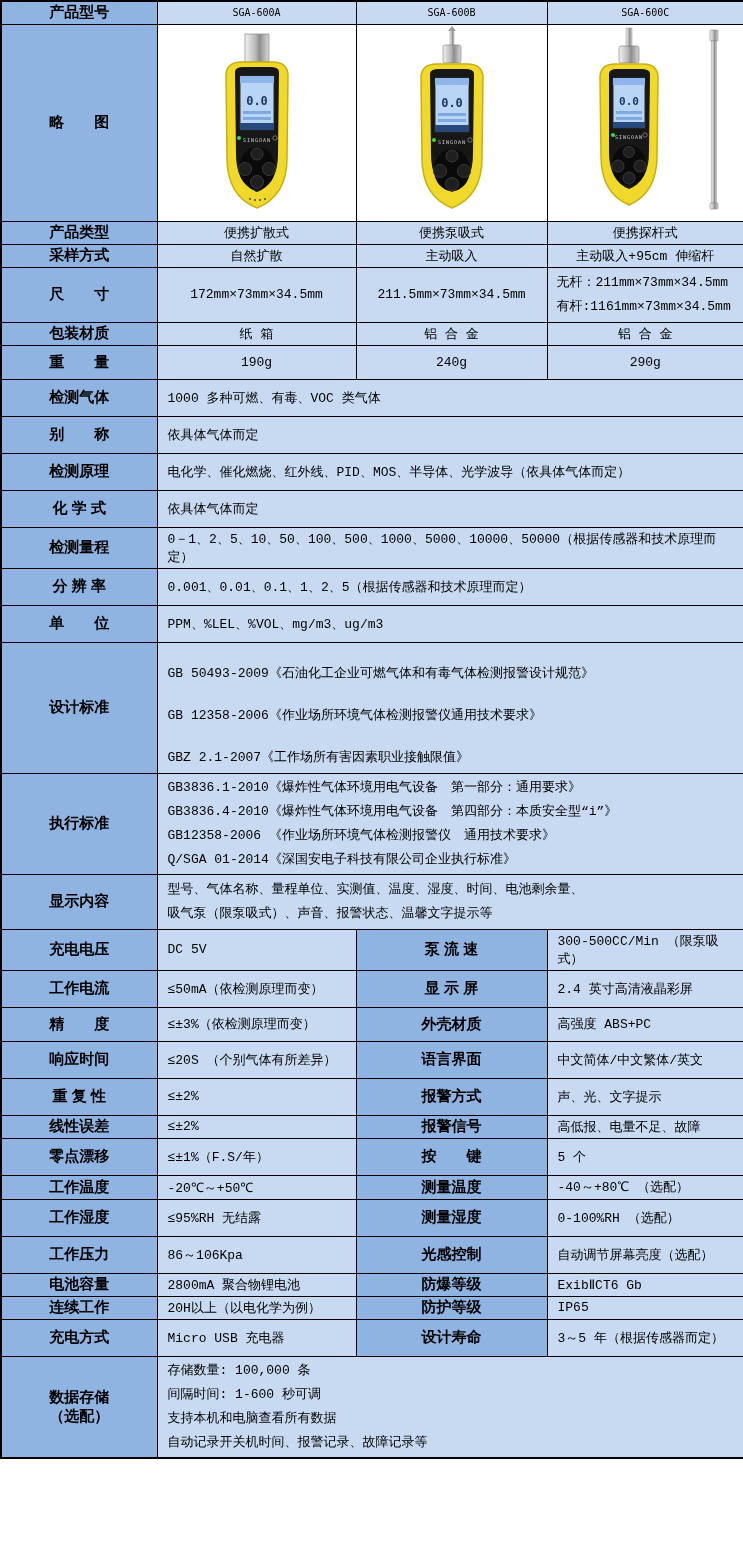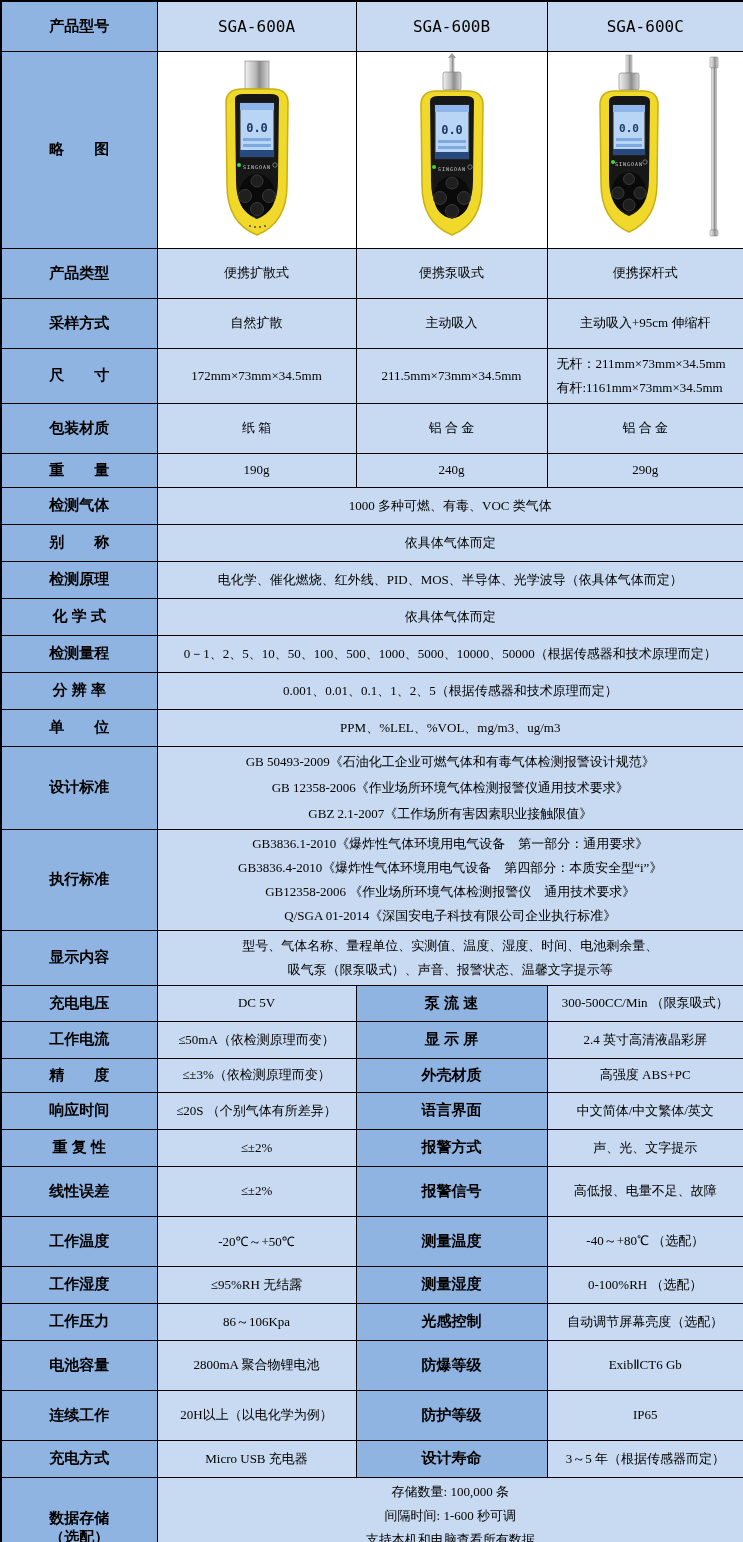--- a/index.html
+++ b/index.html
@@ -24,32 +24,32 @@
   .lbl{
     background:var(--header-bg);
     font-weight:bold;
     text-align:center;
     font-size:15px;
     color:#000;
   }
   .val{
     background:var(--value-bg);
     font-size:13px;
-    font-family:Liberation Serif, serif;
+    font-family:Liberation Mono, monospace;
     color:#000;
   }
   .center{text-align:center;}
-  .left{text-align:center;padding:2px 10px;}
+  .left{text-align:left;padding:2px 10px;}
   .img-cell{background:#ffffff;text-align:center;vertical-align:middle;}
-  .model{font-family:"DejaVu Sans Mono","Liberation Sans",monospace;font-weight:normal;font-size:16px;text-align:center;}
+  .model{font-family:"DejaVu Sans Mono","Liberation Sans",monospace;font-weight:normal;font-size:10px;text-align:center;}
   .lines div{line-height:24px;}
-  .lines3 div{line-height:26px;}
+  .lines3 div{line-height:26px;margin-top:16px;}
   .dimlines div{line-height:24px;text-align:left;padding-left:8px;}
   
-  .r38{height:50px}.r197{height:197px}.r55{height:55px}.r34{height:34px}
+  .r38{height:23px}.r197{height:197px}.r55{height:55px}.r34{height:34px}
   .r37{height:37px}.r80{height:80px}.r95{height:95px}.r36{height:36px}.r100{height:100px}
   svg text{font-family:"DejaVu Sans Mono",monospace;}
 </style>
 </head>
 <body>
 
 <table>
   <colgroup>
     <col style="width:156px">
       <col style="width:199px">
@@ -284,20 +284,26 @@
     <td class="val left">≤±2%</td>
     <td class="lbl">报警方式</td>
     <td class="val left">声、光、文字提示</td>
   </tr>
   <tr class="r38">
     <td class="lbl">线性误差</td>
     <td class="val left">≤±2%</td>
     <td class="lbl">报警信号</td>
     <td class="val left">高低报、电量不足、故障</td>
   </tr>
+  <tr class="r37">
+    <td class="lbl">零点漂移</td>
+    <td class="val left">≤±1%（F.S/年）</td>
+    <td class="lbl">按　　键</td>
+    <td class="val left">5 个</td>
+  </tr>
   <tr class="r38">
     <td class="lbl">工作温度</td>
     <td class="val left">-20℃～+50℃</td>
     <td class="lbl">测量温度</td>
     <td class="val left">-40～+80℃ （选配）</td>
   </tr>
   <tr class="r37">
     <td class="lbl">工作湿度</td>
     <td class="val left">≤95%RH 无结露</td>
     <td class="lbl">测量湿度</td>

